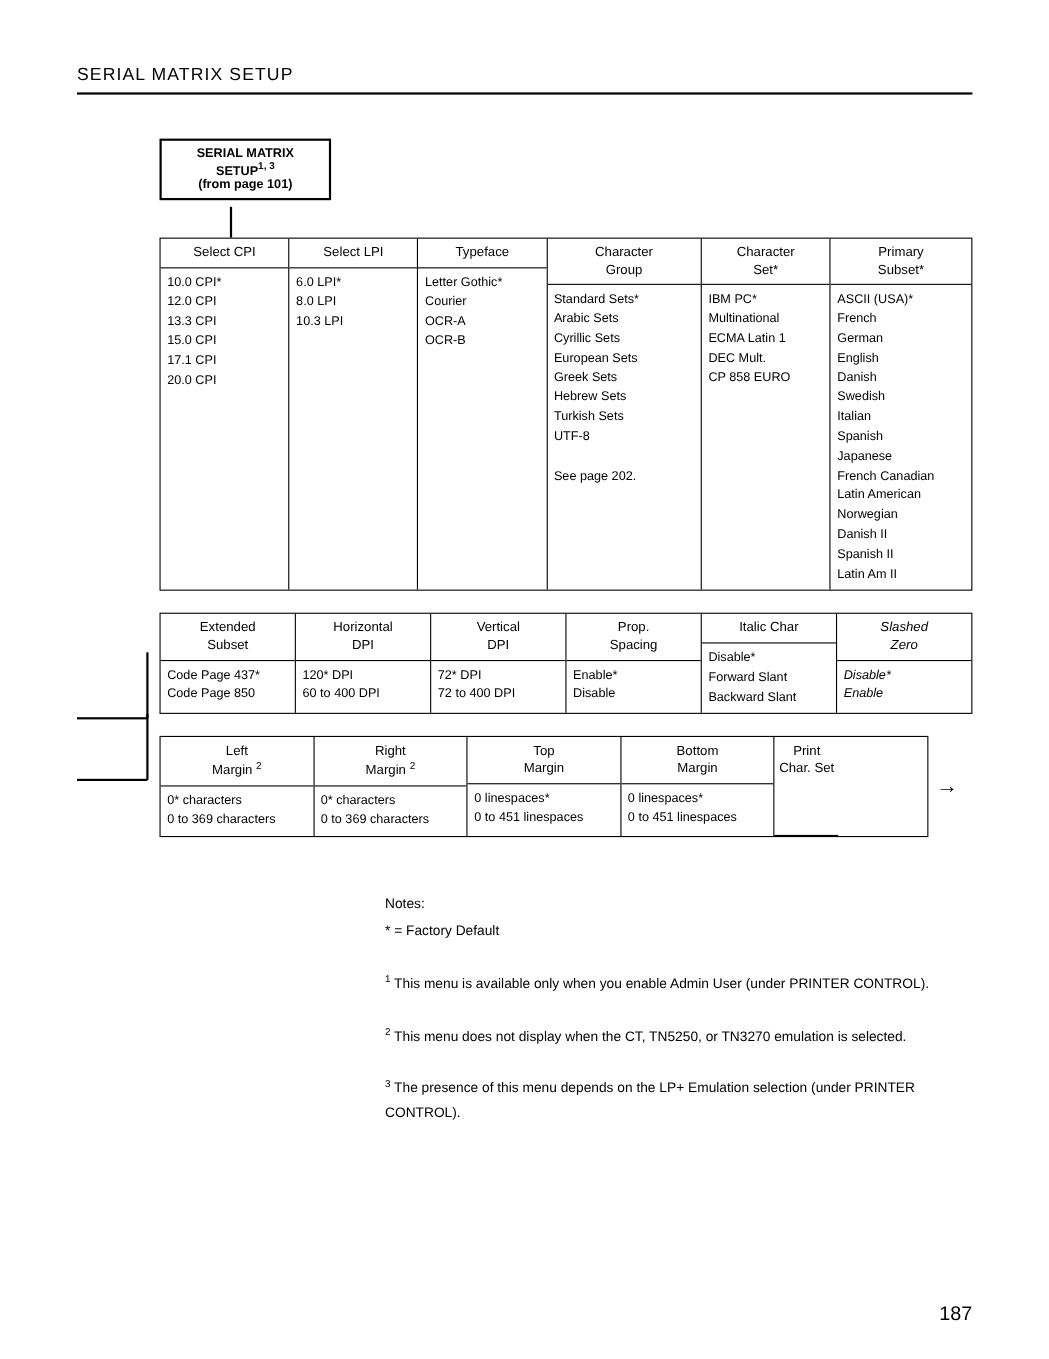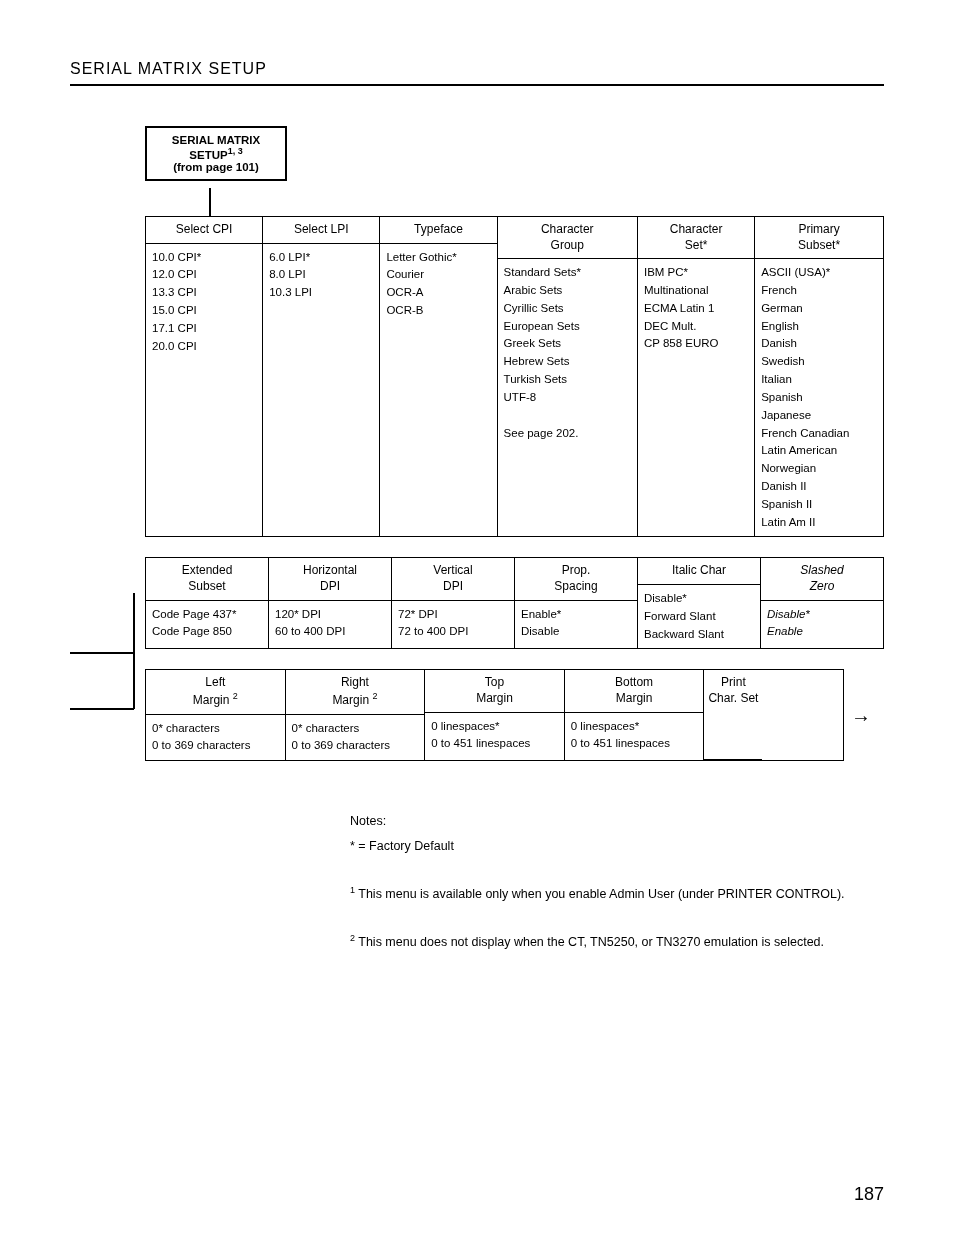--- a/index.html
+++ b/index.html
@@ -66,21 +66,21 @@
 <body>
 
 <div class="page">
 
   <h1 class="page-title">SERIAL MATRIX SETUP</h1>
   <hr class="title-rule">
 
   <div style="position:relative; margin-bottom: 0;">
 
     <div style="position:relative; height:100px;">
-      <div style="position:absolute; left:75px; top:10px; border:2.5px solid #000; font-weight:bold; font-size:11.5px; text-align:center; padding:6px 10px; background:#fff; width:142px;">
+      <div style="position:absolute; left:75px; top:10px; border:2.5px solid #000; font-weight:bold; font-size:11.5px; text-align:center; padding:6px 10px; background:#fff; width:156px;">
         <span>SERIAL MATRIX</span><br>
         <span>SETUP</span><sup style="font-size:9px">1, 3</sup><br>
         <span>(from page 101)</span>
       </div>
 
       <div style="position:absolute; left:139px; top:72px; width:1.5px; height:28px; background:#000;"></div>
     </div>
 
     <div style="border:1.5px solid #000; display:flex; margin-left:75px; margin-right:0; position:relative;">
 
@@ -236,16 +236,17 @@
   </div>
 
   <div class="notes" style="margin-top:50px; margin-left:280px;">
     <p>Notes:</p>
     <p>* = Factory Default</p>
     <br>
     <p><sup class="superscript">1</sup> <span>This menu is available only when you enable Admin User (under PRINTER CONTROL).</span></p>
     <br>
     <p><sup class="superscript">2</sup> <span>This menu does not display when the CT, TN5250, or TN3270 emulation is selected.</span></p>
     <br>
+    <p><sup class="superscript">3</sup> <span>The presence of this menu depends on the LP+ Emulation selection (under PRINTER CONTROL).</span></p>
   </div>
 
   <div class="page-number">187</div>
 </div>
 
 </body></html>

